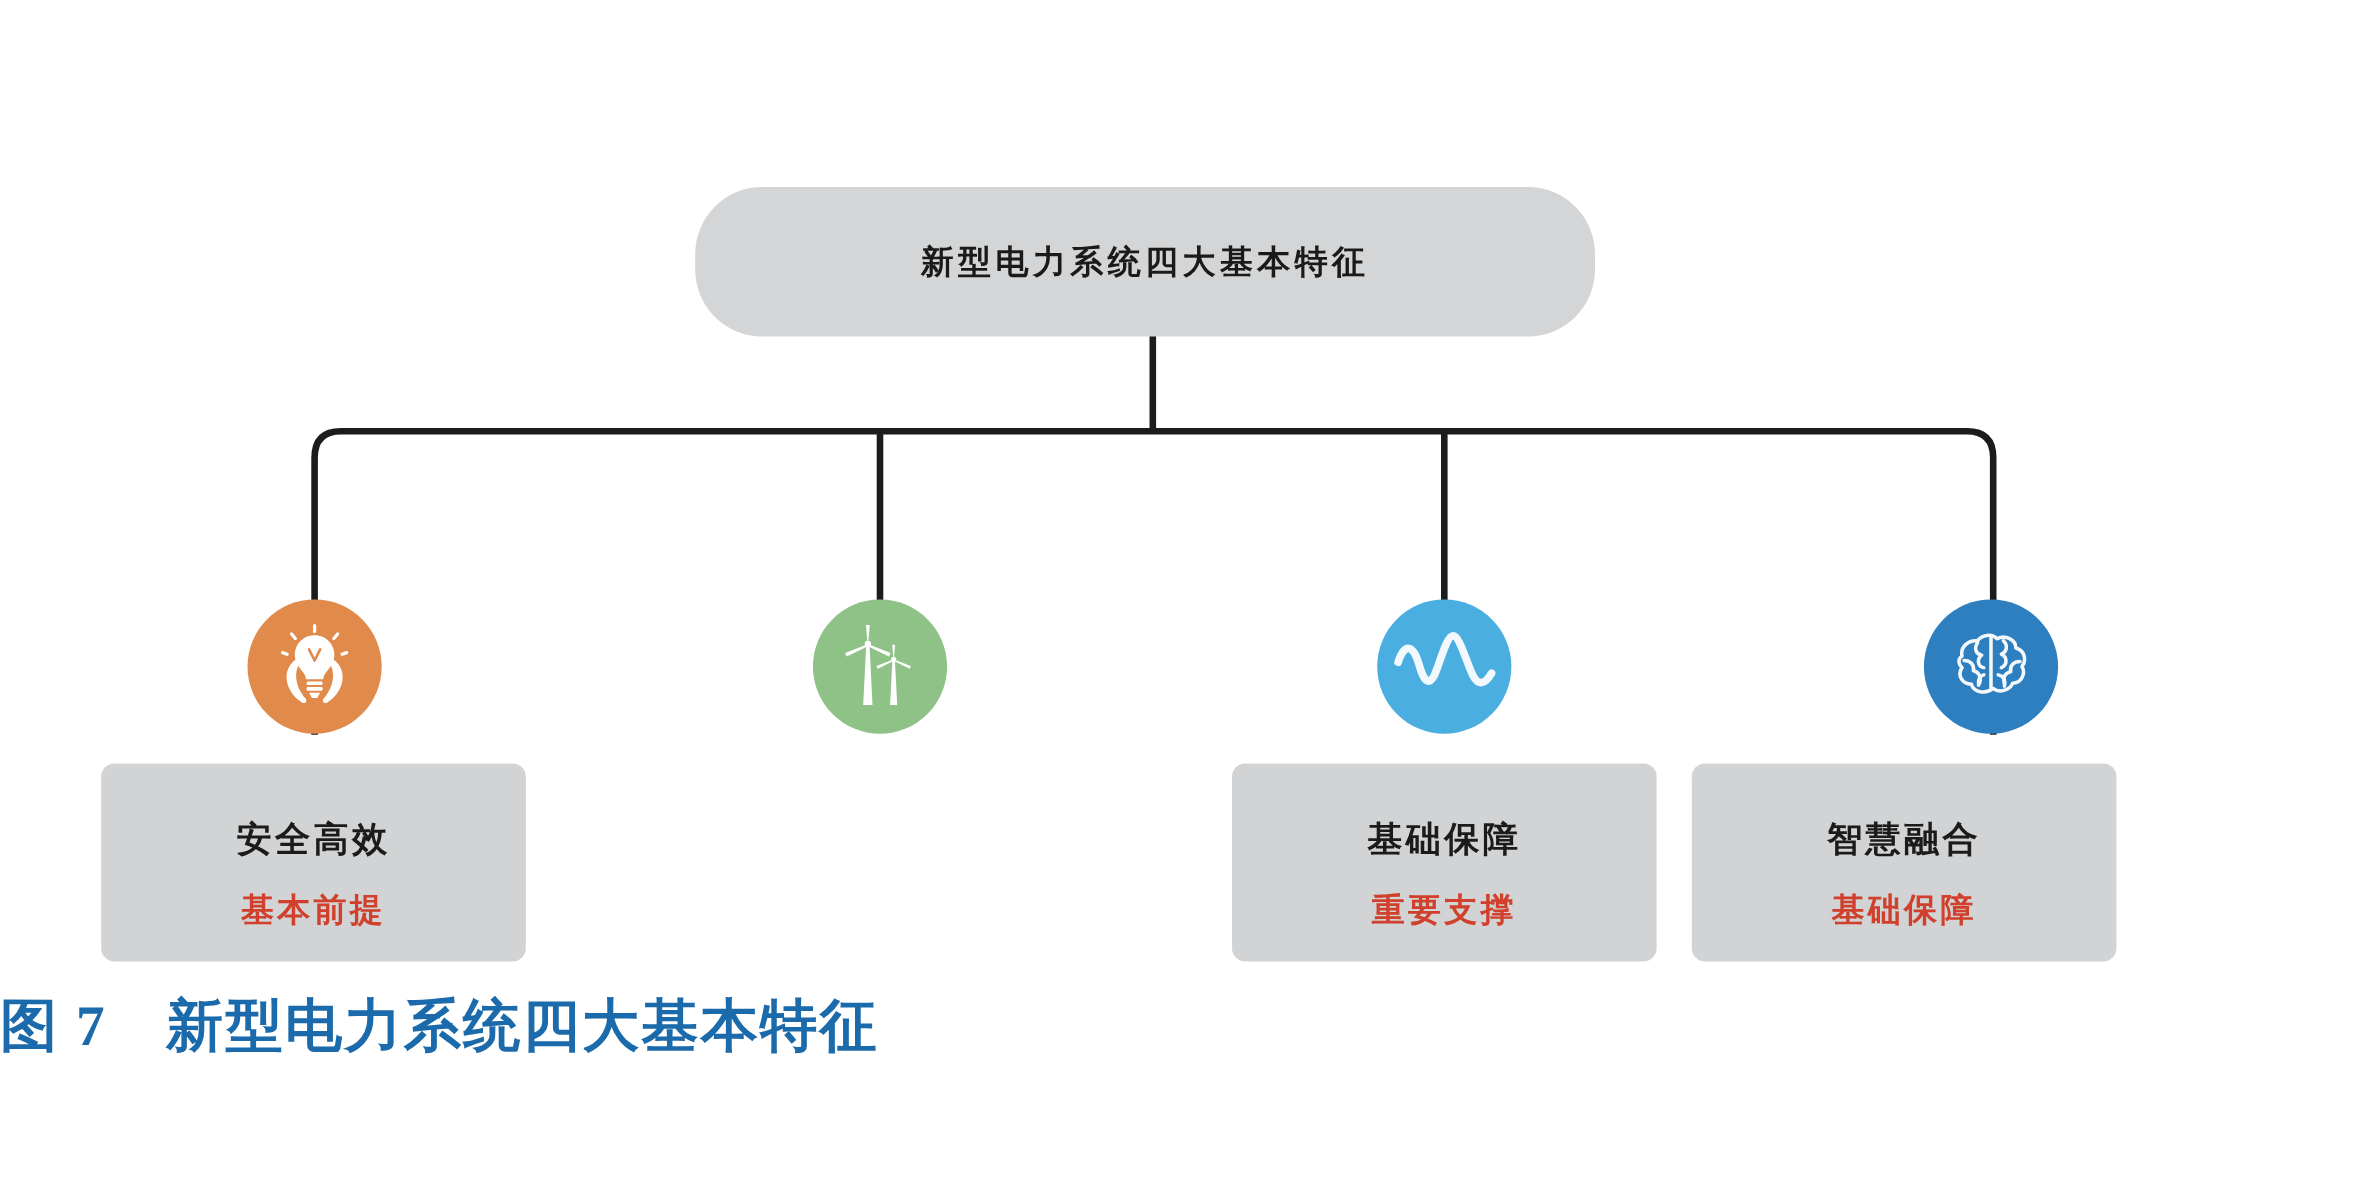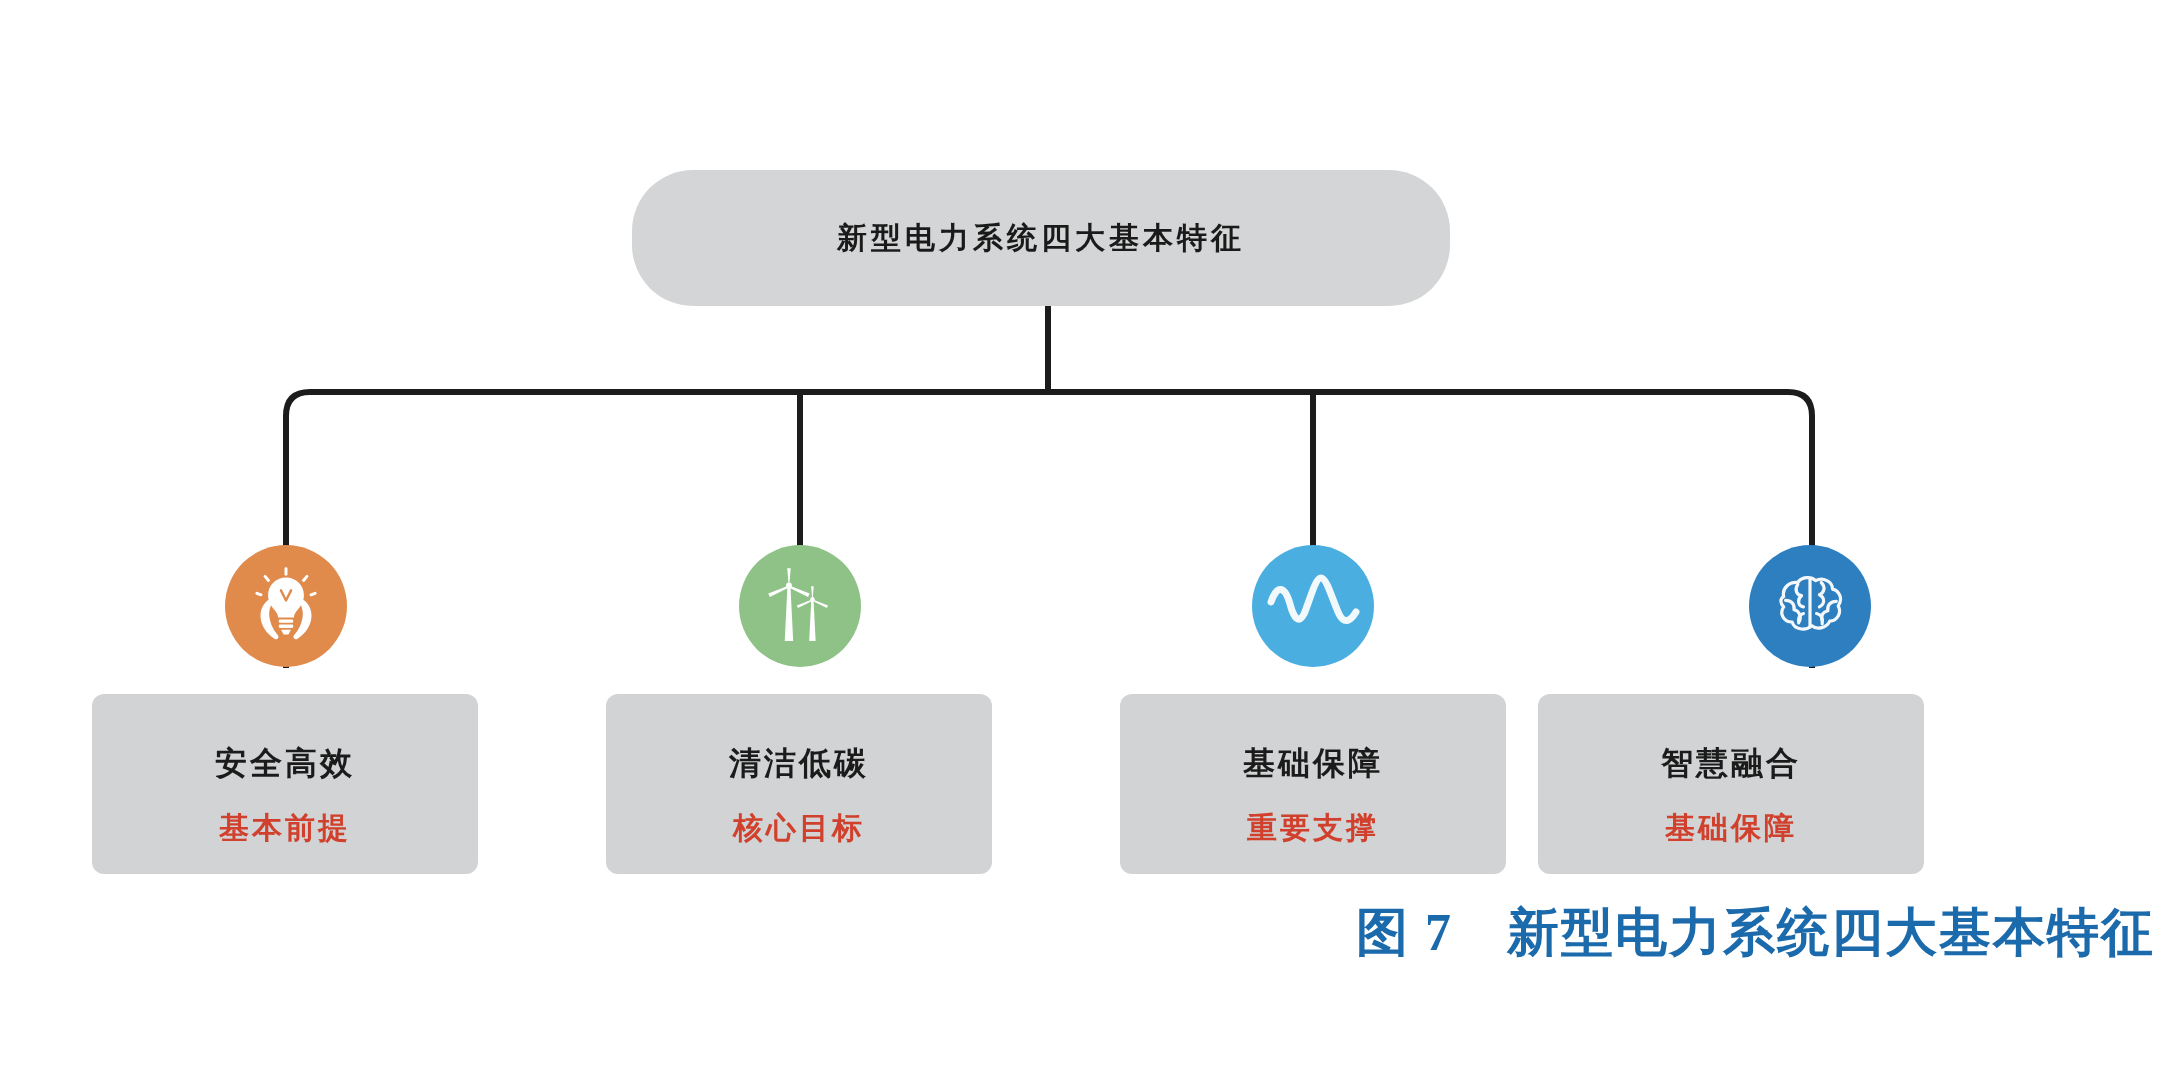--- a/index.html
+++ b/index.html
@@ -100,21 +100,21 @@
     color: #d1402c;
     font-family: "Liberation Serif", "DejaVu Serif", serif;
   }
 
   
   .caption {
     position: absolute;
     left: 0;
     top: 898px;
     width: 2155px;
-    text-align: right;
+    text-align: left;
     font-size: 52px;
     font-weight: 700;
     color: #1b6aab;
     letter-spacing: 2px;
     font-family: "Liberation Serif", "DejaVu Serif", serif;
     white-space: pre;
   }
 </style>
 </head>
 <body>
@@ -222,24 +222,20 @@
         </g>
       </svg>
     </span>
   </div>
 
   <div class="leaf-card" style="left:92px;">
     <span class="leaf-title">安全高效</span>
     <span class="leaf-sub">基本前提</span>
   </div>
 
-  <div class="leaf-card" style="left:606px;">
-    <span class="leaf-title">清洁低碳</span>
-    <span class="leaf-sub">核心目标</span>
-  </div>
 
   <div class="leaf-card" style="left:1120px;">
     <span class="leaf-title">基础保障</span>
     <span class="leaf-sub">重要支撑</span>
   </div>
 
   <div class="leaf-card" style="left:1538px;">
     <span class="leaf-title">智慧融合</span>
     <span class="leaf-sub">基础保障</span>
   </div>

